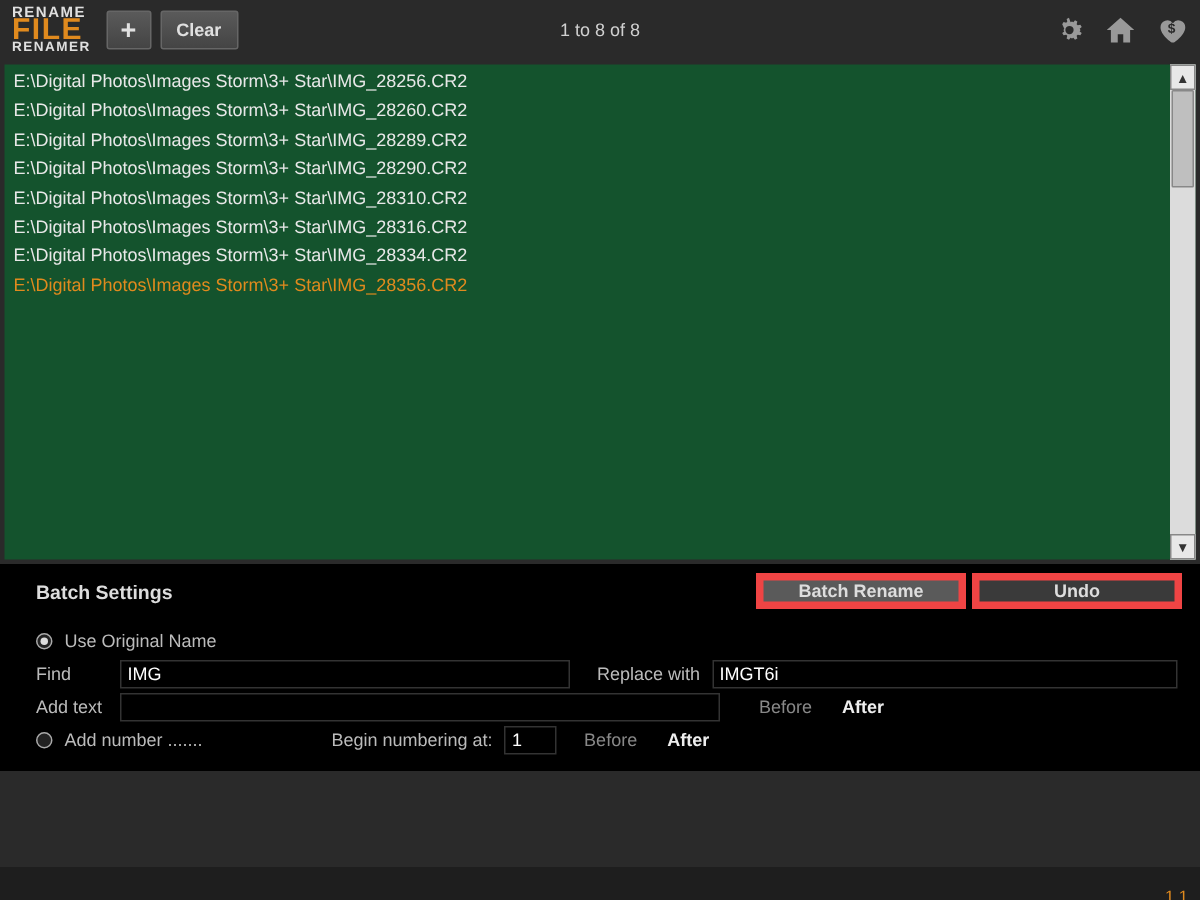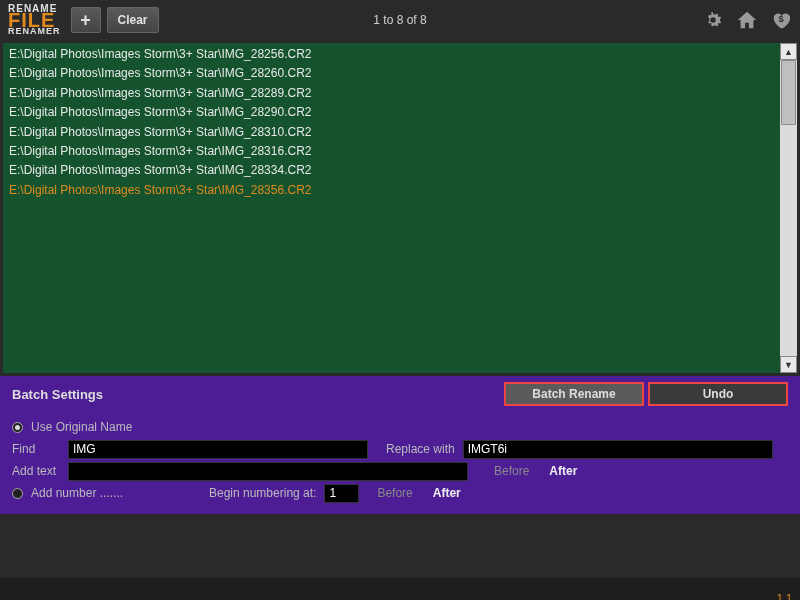--- a/index.html
+++ b/index.html
@@ -103,37 +103,37 @@
     font-size:9px;color:#333;cursor:pointer;
   }
   .vscroll-track{flex:1;position:relative;}
   .vscroll-thumb{
     position:absolute;left:1px;right:1px;top:0;height:65px;
     background:#bfbfbf;border:1px solid #888;border-radius:1px;
   }
 
   
   .batch-panel {
-    background: #4c1d95;
-    padding: 6px 12px 10px 12px;
+    background: #000000;
+    padding: 6px 12px 10px 24px;
   }
   .batch-header {
     display: flex;
     align-items: center;
     margin-bottom: 10px;
   }
   .batch-title {
     color: #ddd;
     font-size: 13px;
     font-weight: bold;
   }
   .panel-btn {
     width: 140px;
     height: 24px;
-    border: 2px solid #ef4444;
+    border: 5px solid #ef4444;
     color: #ddd;
     font-size: 12px;
     font-weight: bold;
     display:flex;align-items:center;justify-content:center;
     cursor:pointer;
   }
   .panel-btn.rename { background:#5a5a5a; margin-left:auto; }
   .panel-btn.undo { background:#3a3a3a; margin-left:4px; }
 
   .row { display:flex; align-items:center; margin: 0 0; gap: 8px; height:22px;}

